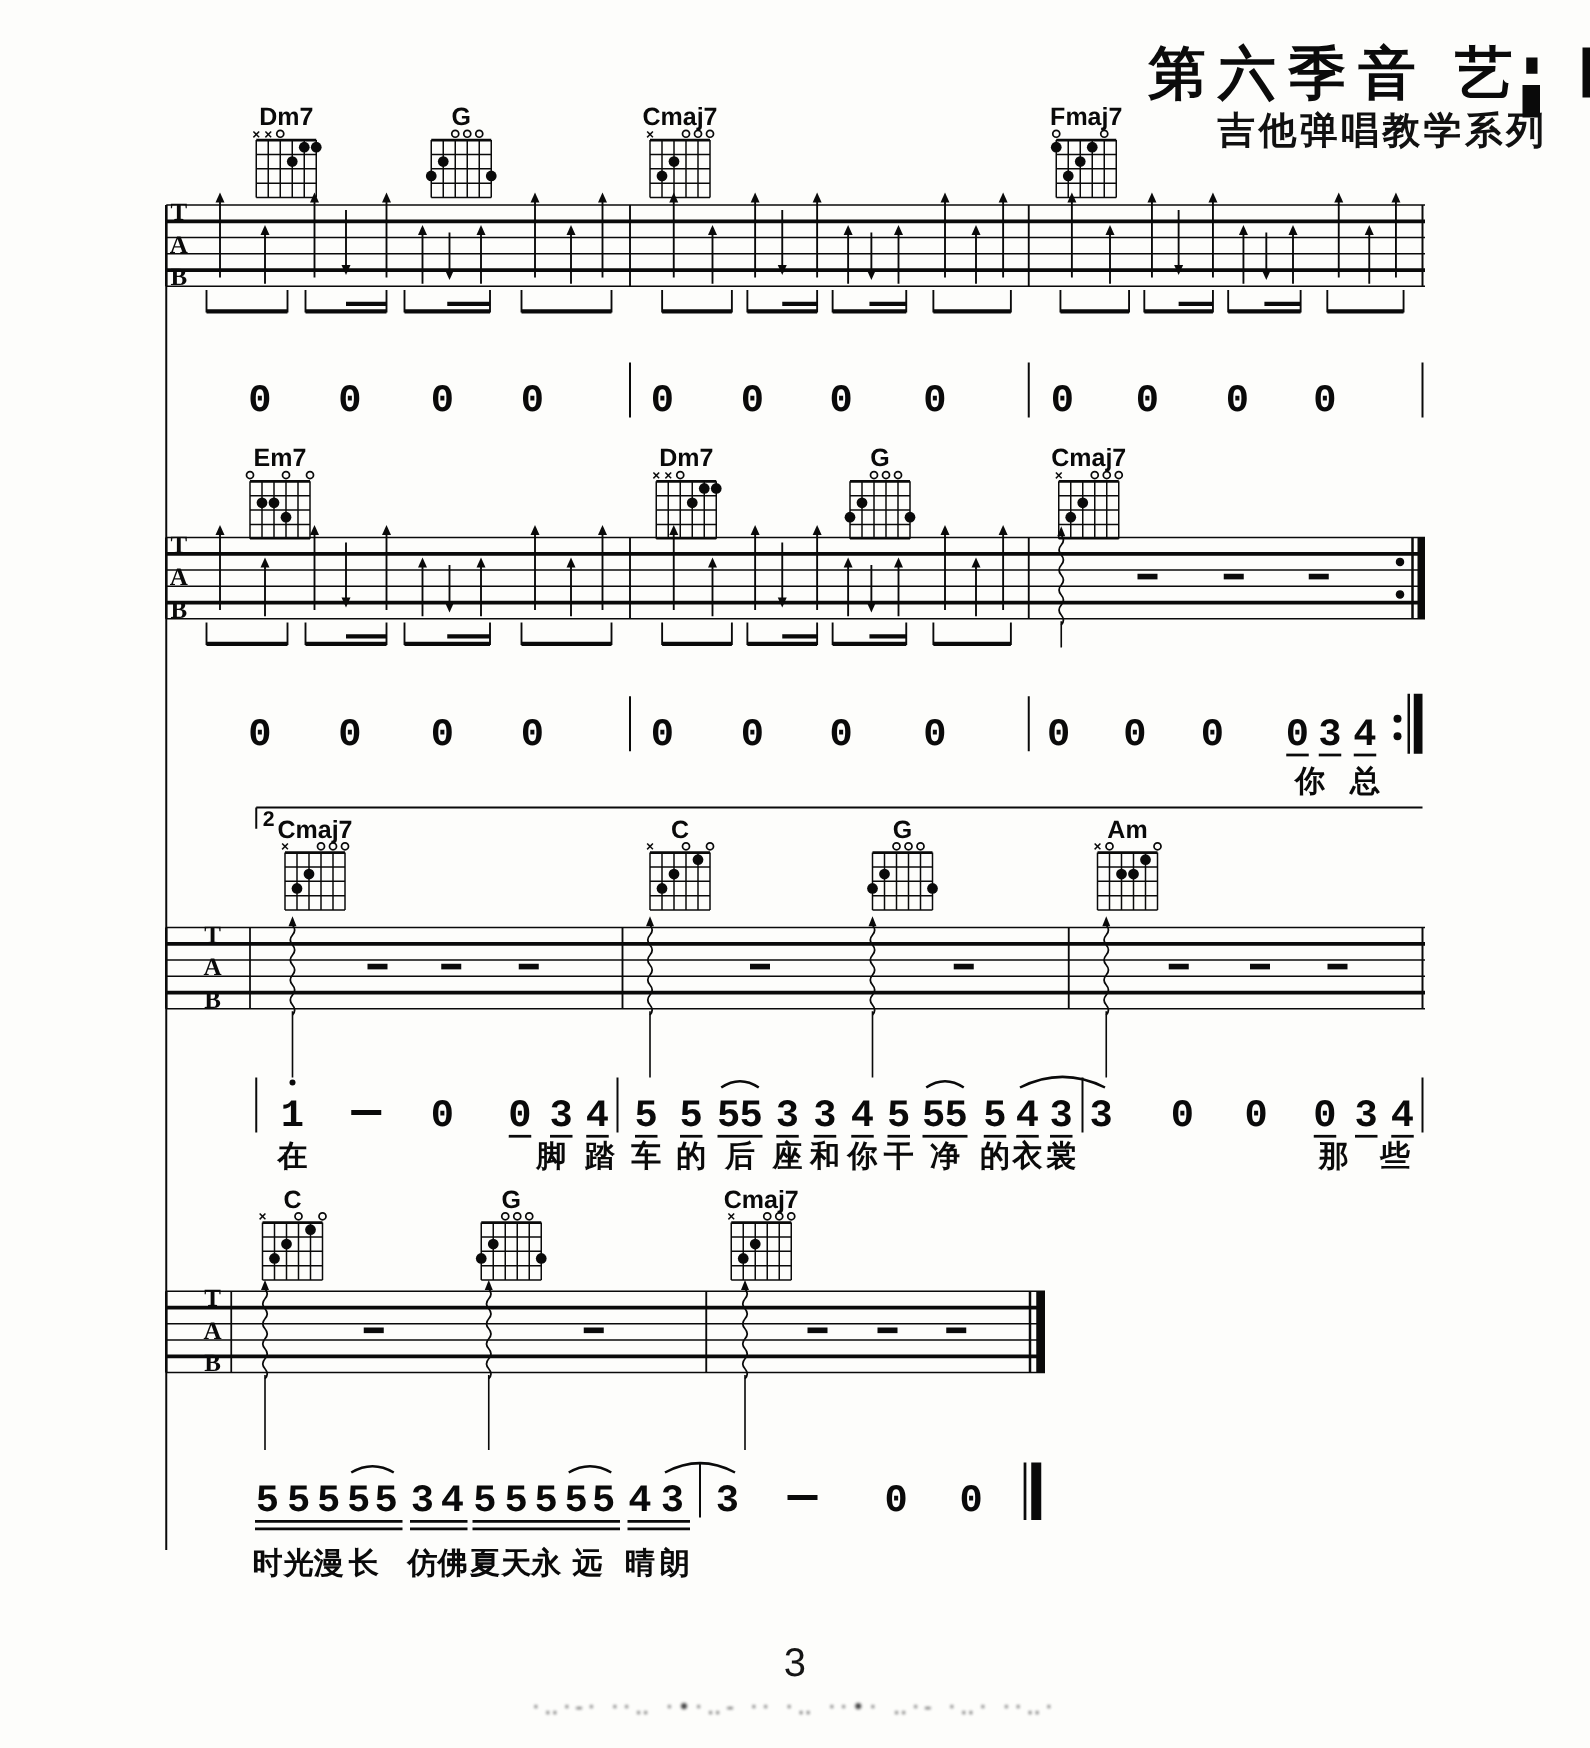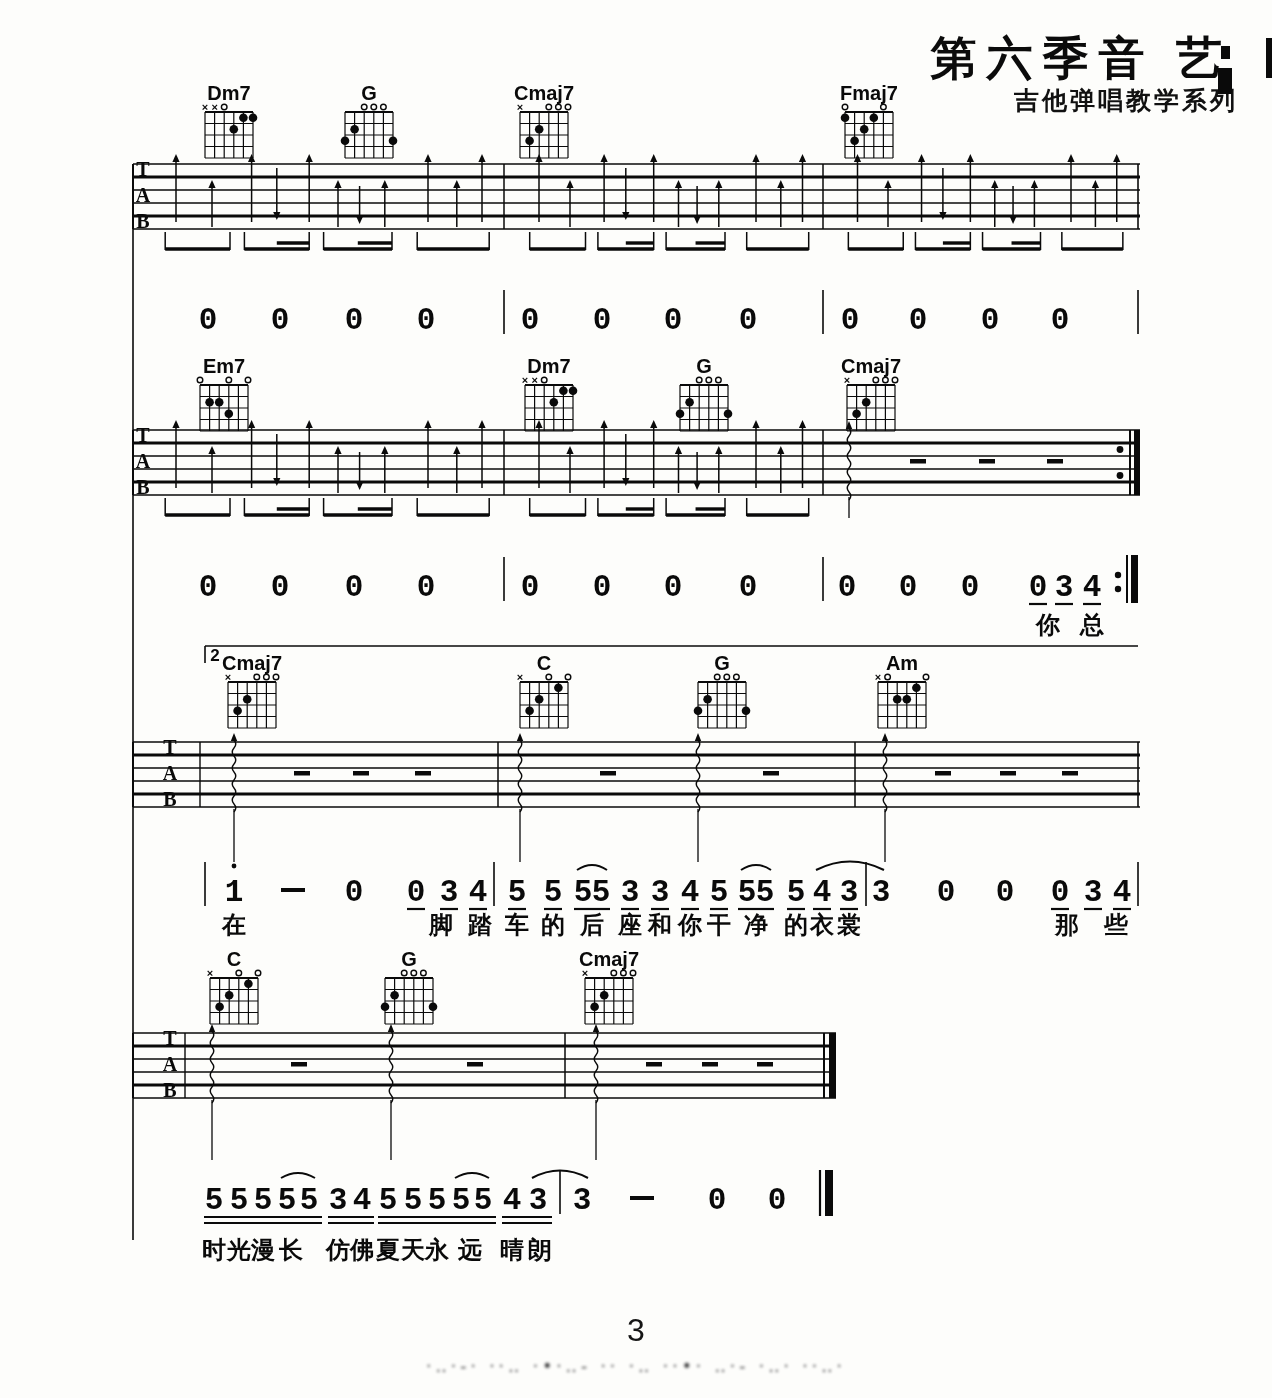--- a/index.html
+++ b/index.html
@@ -4,27 +4,27 @@
 <style>
   html,body{margin:0;padding:0;}
   body{
     width:1272px;height:1398px;position:relative;
     background:#fdfdfb;
     font-family:"Liberation Serif", serif;
     color:#0a0a0a;overflow:hidden;
   }
   #page{position:absolute;left:0;top:0;width:1272px;height:1398px;background:#fdfdfb;}
   .hdr-title{
-    position:absolute;top:28px;right:40px;
+    position:absolute;top:28px;right:52px;
     font-size:46px;font-weight:bold;letter-spacing:10px;
     font-family:"Liberation Serif", serif;color:#0b0b0b;white-space:nowrap;text-align:center;
   }
   .hdr-sub{
     position:absolute;top:84px;right:34px;
-    font-size:25px;font-weight:bold;letter-spacing:3px;
+    font-size:30px;font-weight:bold;letter-spacing:3px;
     font-family:"Liberation Serif", serif;color:#111;white-space:nowrap;
   }
   #score{position:absolute;left:0;top:0;}
   .pgnum{
     position:absolute;top:1312px;left:0;width:1272px;text-align:center;
     font-size:32px;font-family:"Liberation Sans", sans-serif;color:#151515;
   }
   .smudge{
     position:absolute;top:1356px;left:0;width:1272px;text-align:center;
     font-size:17px;letter-spacing:4px;color:#1c1c1c;

